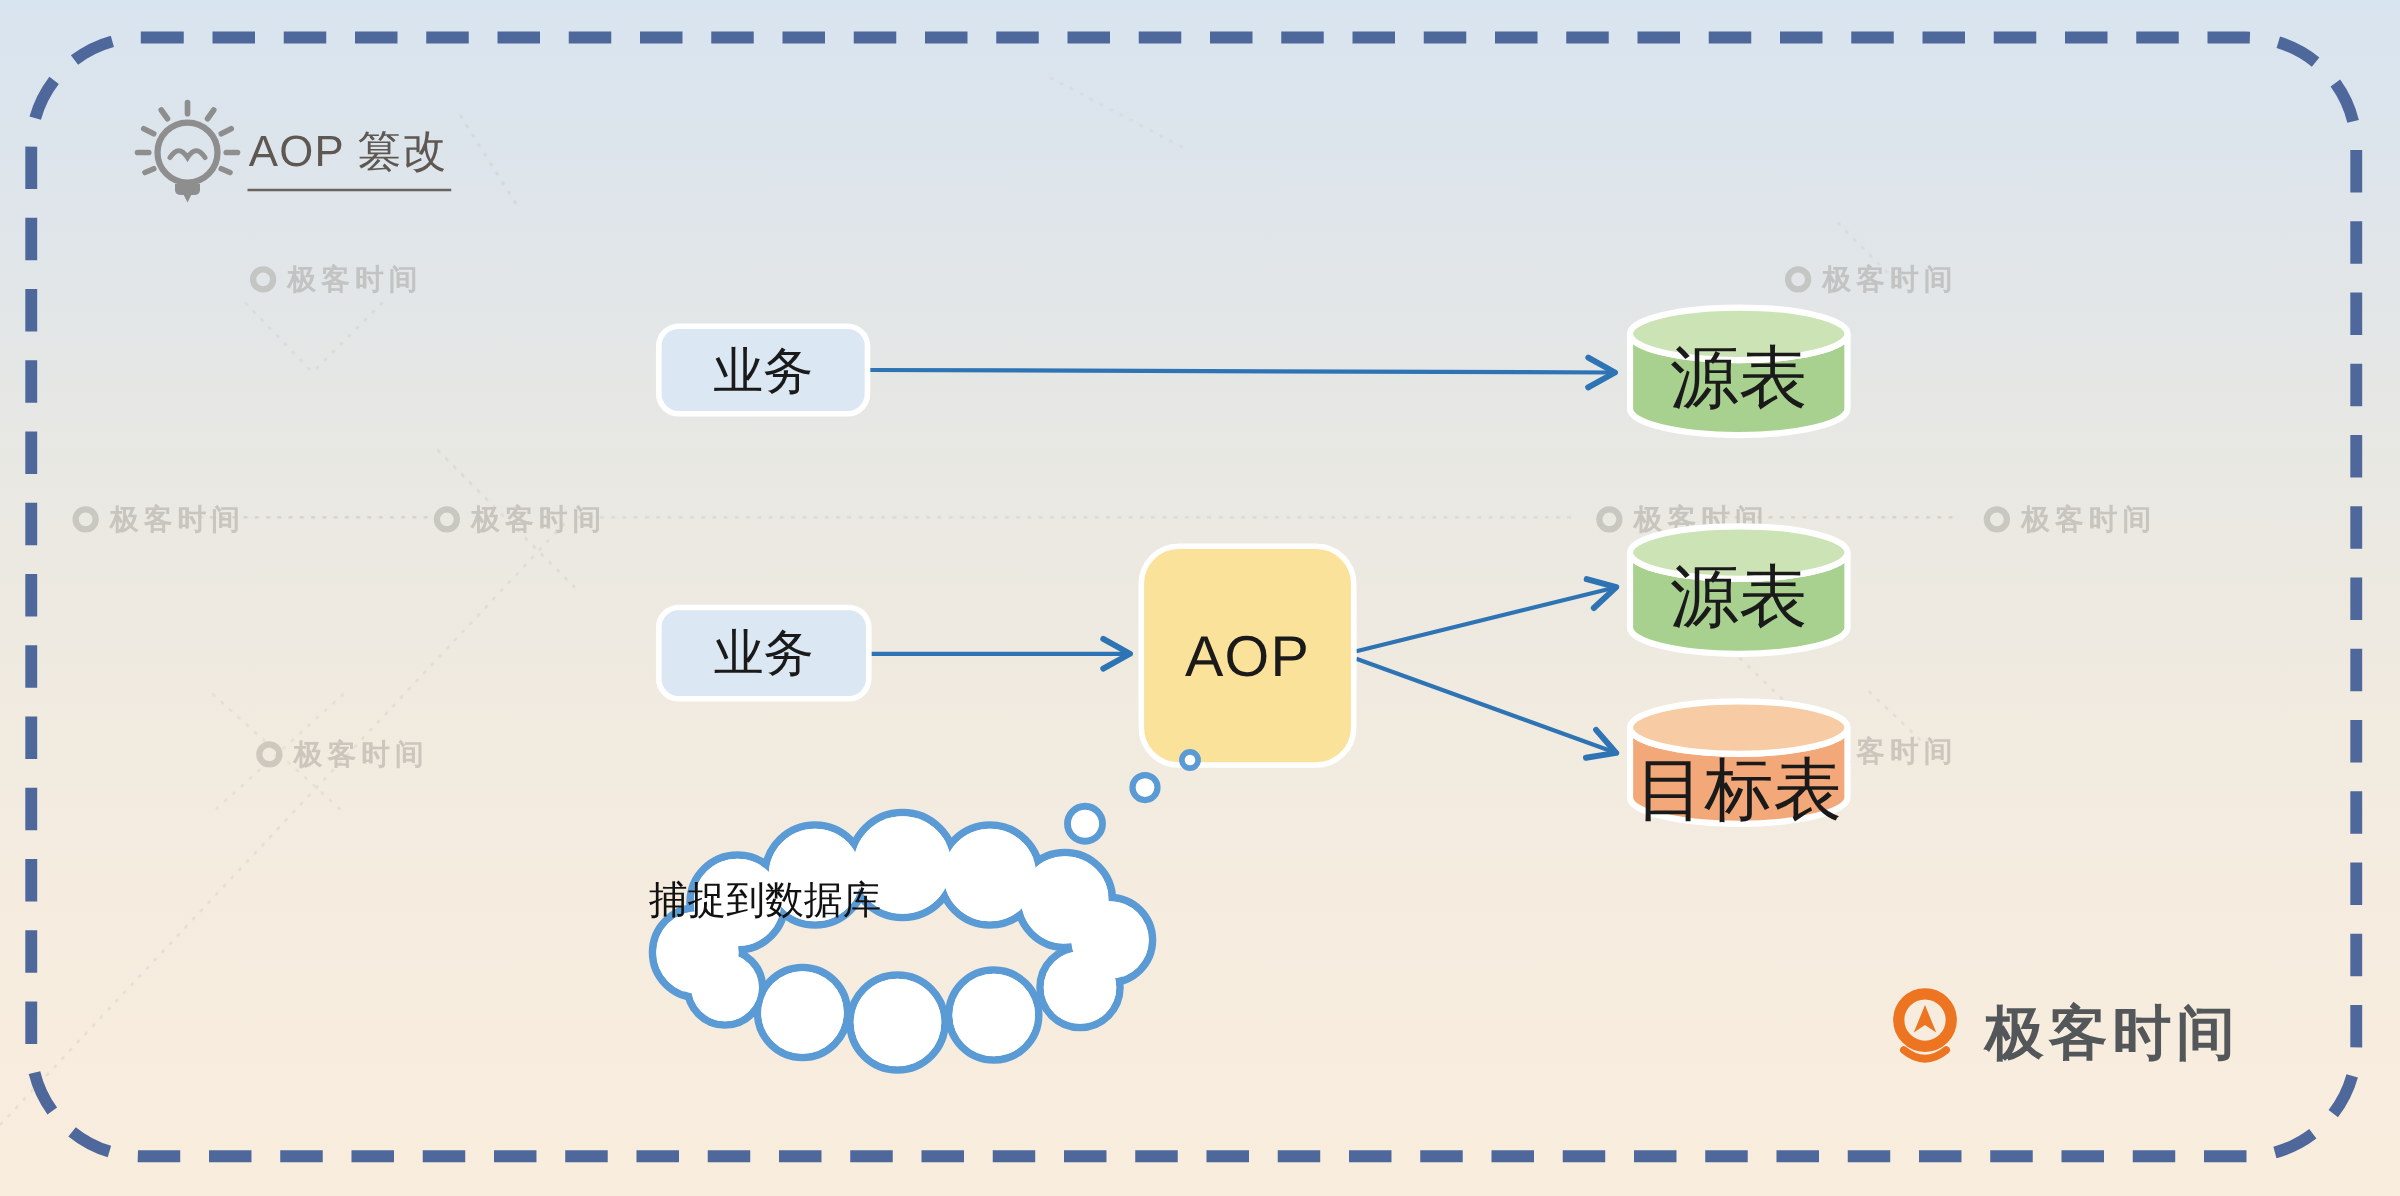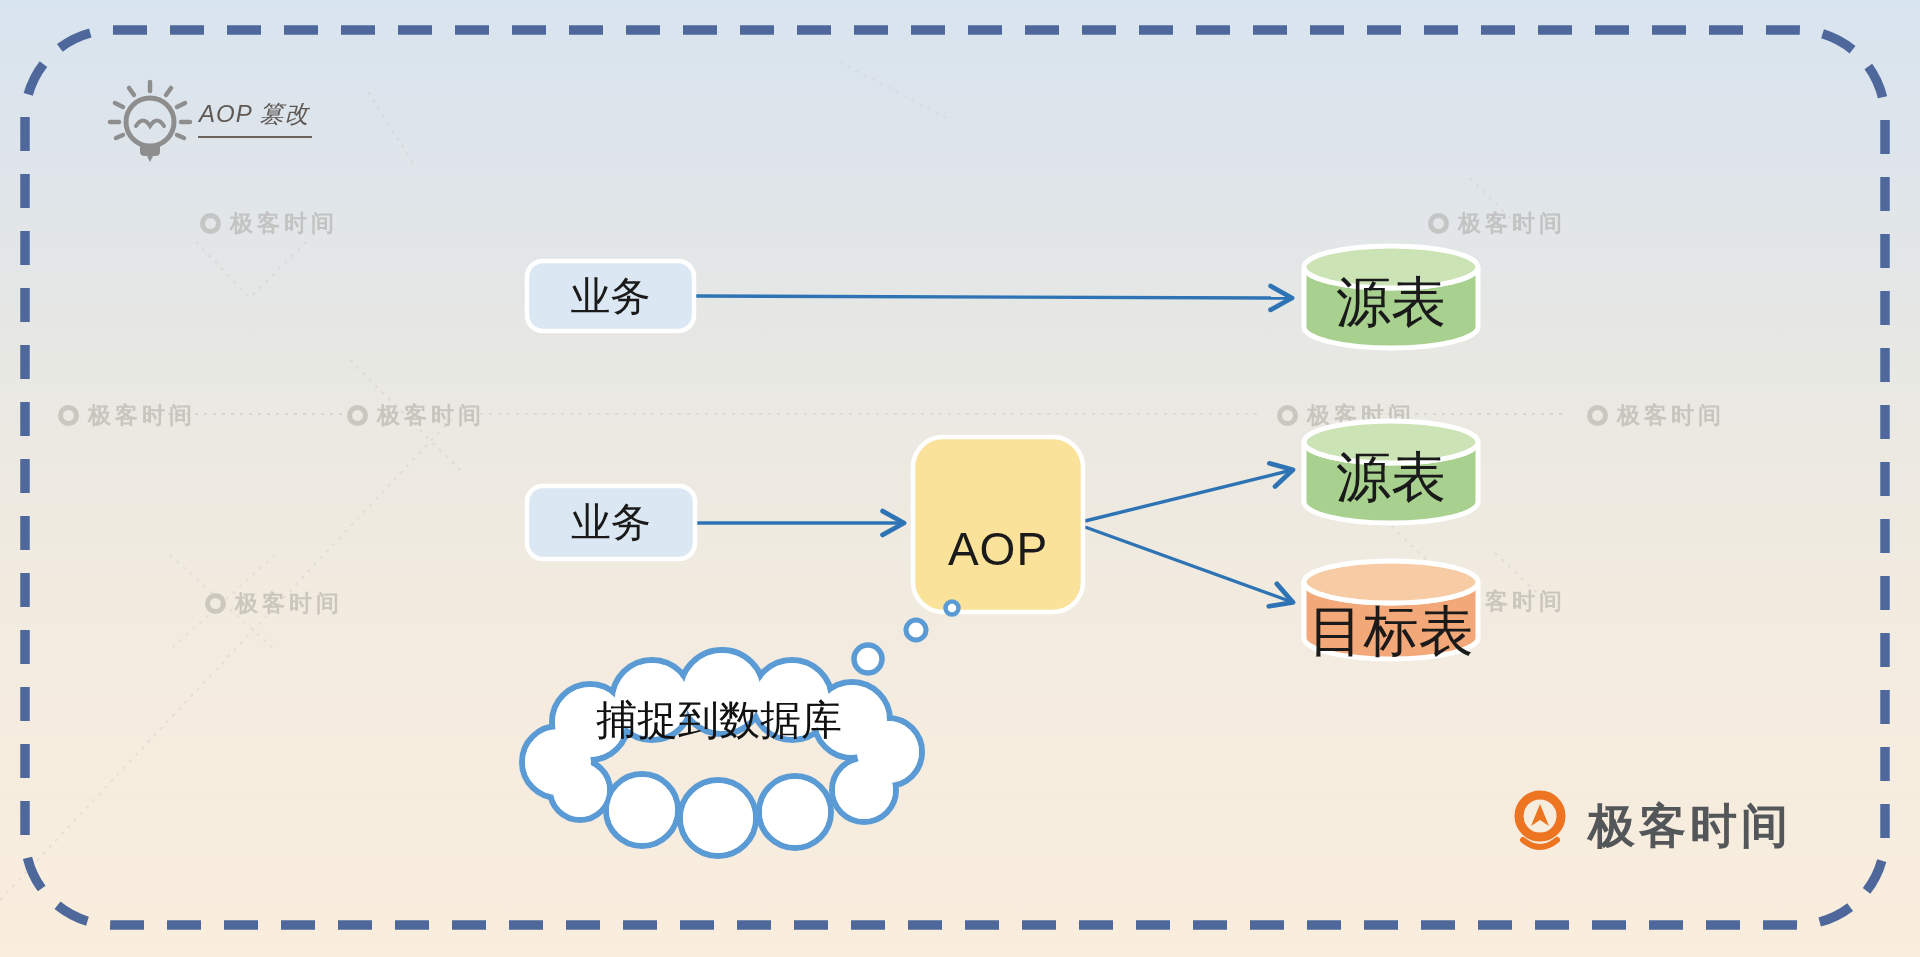--- a/index.html
+++ b/index.html
@@ -14,27 +14,27 @@
   .node-label{
     position:absolute;display:flex;align-items:center;justify-content:center;
     color:#1a1a1a;text-align:right;z-index:30;
   }
   .biz{font-size:40px;}
   .aop-t{font-size:46px;letter-spacing:1px;}
   .cyl-t{font-size:55px;}
   
   .title-wrap{position:absolute;left:198px;top:98px;z-index:30;}
   .title-text{
-    display:inline-block;font-size:24px;color:#5f5852;letter-spacing:1px;
-    padding:0 3px 6px 1px;border-bottom:2px solid #6b645e;font-style:italic;
+    display:inline-block;font-size:35px;color:#5f5852;letter-spacing:1px;
+    padding:0 3px 6px 1px;border-bottom:2px solid #6b645e;
   }
   
   .cloud-text{
     position:absolute;left:519px;top:700px;width:400px;z-index:30;
-    font-size:41px;line-height:40px;color:#111;text-align:center;
+    font-size:31px;line-height:40px;color:#111;
   }
   
   .wm{position:absolute;display:flex;align-items:center;gap:9px;z-index:5;}
   .wm-ring{
     width:21px;height:21px;border-radius:50%;
     border:5px solid rgba(148,146,138,0.38);box-sizing:border-box;flex:0 0 auto;
   }
   .wm-text{
     font-size:23px;font-weight:bold;letter-spacing:4px;
     color:rgba(148,146,138,0.40);white-space:nowrap;
@@ -197,21 +197,21 @@
       <circle cx="952" cy="608" r="6.5" stroke-width="4.5"></circle>
     </g>
   </svg>
 
   <div class="title-wrap">
     <span class="title-text">AOP 篡改</span>
   </div>
 
   <div class="node-label biz" style="left:527px;top:261px;width:167px;height:70px">业务</div>
   <div class="node-label biz" style="left:527px;top:486px;width:168px;height:73px">业务</div>
-  <div class="node-label aop-t" style="left:913px;top:461px;width:170px;height:175px">AOP</div>
+  <div class="node-label aop-t" style="left:913px;top:437px;width:170px;height:175px">AOP</div>
   <div class="node-label cyl-t" style="left:1304px;top:258px;width:174px;height:90px">源表</div>
   <div class="node-label cyl-t" style="left:1304px;top:433px;width:174px;height:90px">源表</div>
   <div class="node-label cyl-t" style="left:1304px;top:587px;width:174px;height:90px">目标表</div>
 
   <div class="cloud-text">
     <span>捕捉到数据库</span><br>
   </div>
 
   <div class="logo-text">极客时间</div>
 

